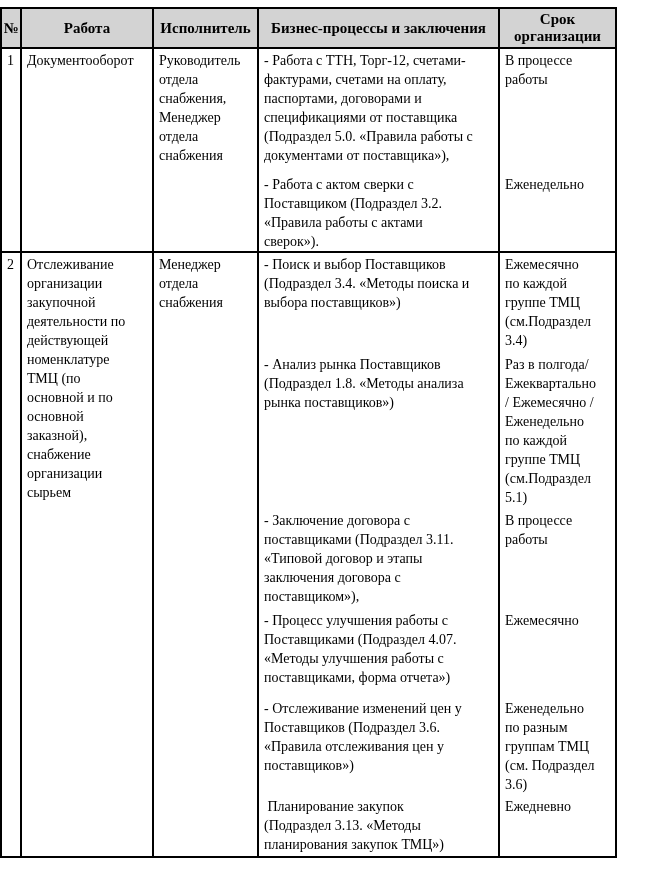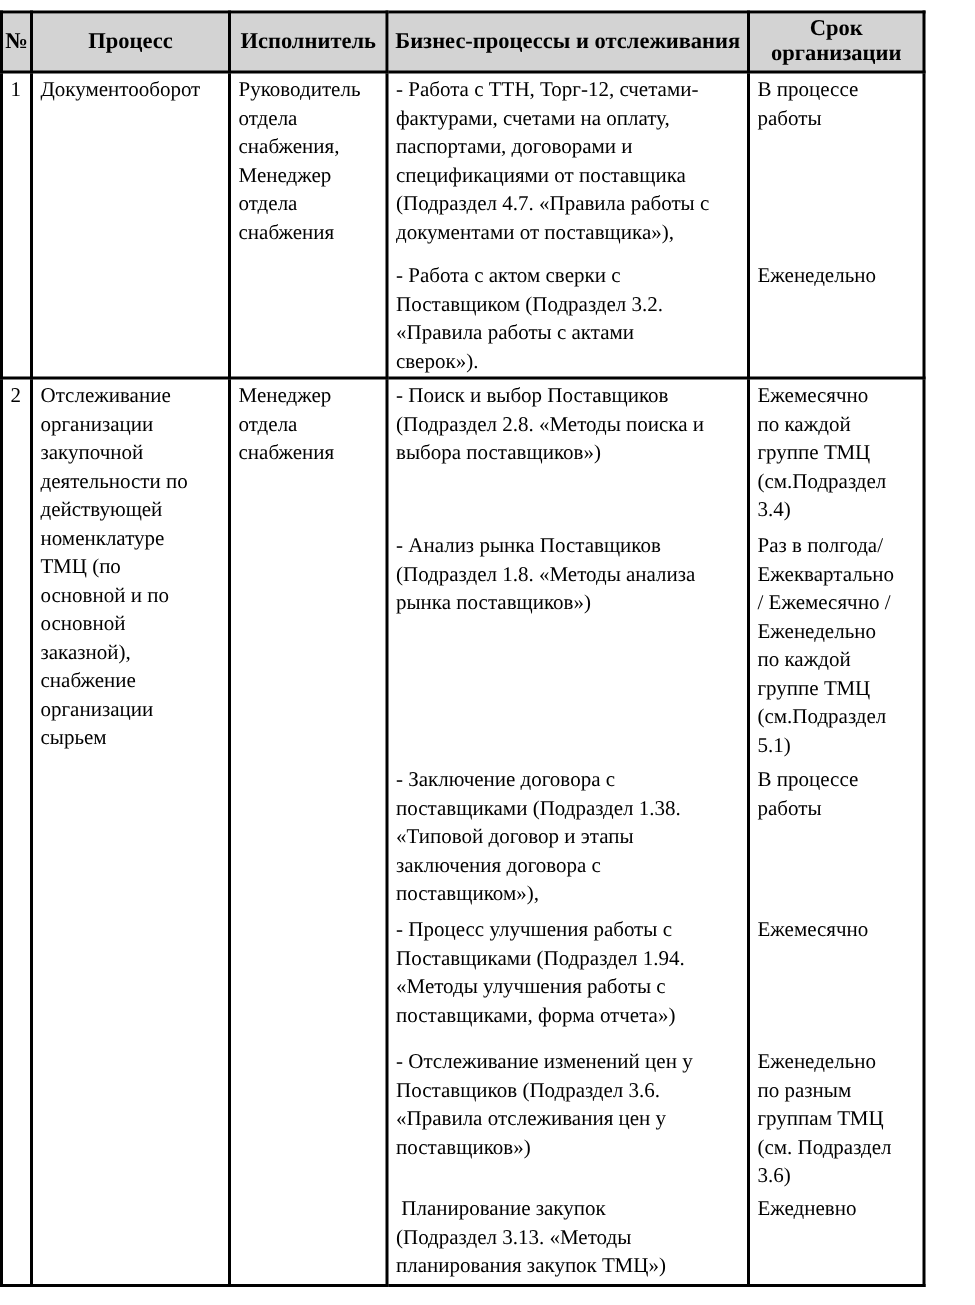--- a/index.html
+++ b/index.html
@@ -27,23 +27,23 @@
     <colgroup>
       <col class="col-num">
         <col class="col-proc">
         <col class="col-exec">
         <col class="col-biz">
         <col class="col-term">
     </colgroup>
     <tbody>
         <tr>
       <th class="num-cell">№</th>
-      <th>Процесс</th>
+      <th>Работа</th>
       <th>Исполнитель</th>
-      <th>Бизнес-процессы и отслеживания</th>
+      <th>Бизнес-процессы и заключения</th>
       <th>Срок
 организации</th>
     </tr>
 
     <tr style="height:200px;">
       <td class="num-cell">
         <div class="cell-text">1</div>
       </td>
       <td>
         <div class="cell-text">Документооборот</div>
@@ -54,21 +54,21 @@
 снабжения,
 Менеджер
 отдела
 снабжения</div>
       </td>
       <td>
         <div class="para" style="min-height:124px">- Работа с ТТН, Торг-12, счетами-
 фактурами, счетами на оплату,
 паспортами, договорами и
 спецификациями от поставщика
-(Подраздел 4.7. «Правила работы с
+(Подраздел 5.0. «Правила работы с
 документами от поставщика»),</div>
         <div class="para">- Работа с актом сверки с
 Поставщиком (Подраздел 3.2.
 «Правила работы с актами
 сверок»).</div>
       </td>
       <td>
         <div class="para" style="min-height:124px">В процессе
 работы</div>
         <div class="para">Еженедельно</div>
@@ -94,32 +94,32 @@
 организации
 сырьем</div>
       </td>
       <td>
         <div class="cell-text">Менеджер
 отдела
 снабжения</div>
       </td>
       <td>
         <div class="para" style="min-height:100px">- Поиск и выбор Поставщиков
-(Подраздел 2.8. «Методы поиска и
+(Подраздел 3.4. «Методы поиска и
 выбора поставщиков»)</div>
         <div class="para" style="min-height:156px">- Анализ рынка Поставщиков
 (Подраздел 1.8. «Методы анализа
 рынка поставщиков»)</div>
         <div class="para" style="min-height:100px">- Заключение договора с
-поставщиками (Подраздел 1.38.
+поставщиками (Подраздел 3.11.
 «Типовой договор и этапы
 заключения договора с
 поставщиком»),</div>
         <div class="para" style="min-height:88px">- Процесс улучшения работы с
-Поставщиками (Подраздел 1.94.
+Поставщиками (Подраздел 4.07.
 «Методы улучшения работы с
 поставщиками, форма отчета»)</div>
         <div class="para" style="min-height:98px">- Отслеживание изменений цен у
 Поставщиков (Подраздел 3.6.
 «Правила отслеживания цен у
 поставщиков»)</div>
         <div class="para">&nbsp;Планирование закупок
 (Подраздел 3.13. «Методы
 планирования закупок ТМЦ»)</div>
       </td>

